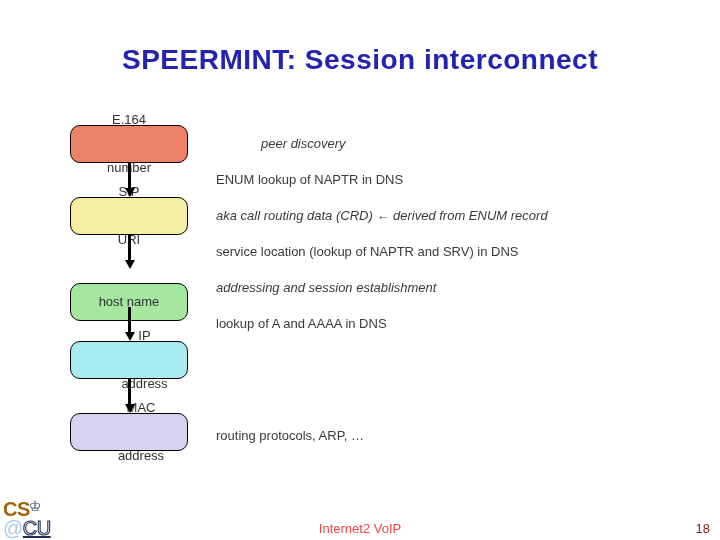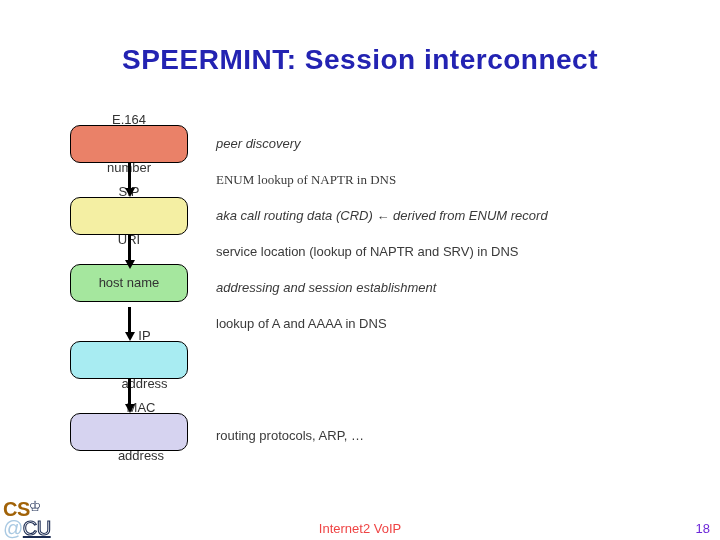--- a/index.html
+++ b/index.html
@@ -39,21 +39,21 @@
     justify-content: center;
     align-items: center;
     font-size: 13px;
     line-height: 16px;
     color: #333333;
     text-align: center;
     gap: 32px;
   }
   .box-0 { top: 125px; }
   .box-1 { top: 197px; }
-  .box-2 { top: 264px; }
+  .box-2 { top: 283px; }
   .box-3 { top: 341px; }
   .box-4 { top: 413px; }
 
   
   .arrow {
     position: absolute;
     left: 124px;
     width: 11px;
     height: 34px;
     display: flex;
@@ -80,22 +80,22 @@
   
   .ann {
     position: absolute;
     left: 216px;
     font-size: 13px;
     line-height: 16px;
     color: #3a3a3a;
     white-space: nowrap;
   }
   .ann.italic { font-style: italic; }
-  .ann-0 { top: 136px; }
-  .ann-1 { top: 172px; font-family: Liberation Serif, serif; }
+  .ann-0 { top: 136px; margin-left: 45px; }
+  .ann-1 { top: 172px; }
   .ann-2 { top: 208px; }
   .ann-3 { top: 244px; }
   .ann-4 { top: 280px; }
   .ann-5 { top: 316px; }
   .ann-6 { top: 380px; margin-top: 48px; }
 
   
   .footer-center {
     position: absolute;
     top: 521px;
@@ -194,15 +194,15 @@
   <div class="logo">
     <div>
       <span style="color: #a16207;">CS</span><span class="logo-crown" style="color: rgb(27, 43, 82);">♔</span>
     </div>
     <div class="logo-cu">
       <span style="color: rgb(169, 201, 226);">@</span><span class="logo-cu-text" style="color: rgb(27, 43, 82); text-decoration: underline;">CU</span>
     </div>
   </div>
 
   <div class="footer-center" style="color: #ef4444;">Internet2 VoIP</div>
-  <div class="footer-page" style="color: #6d28d9;">18</div>
+  <div class="footer-page" style="color: #7f1d1d;">18</div>
 
 </div>
 
 </body></html>

